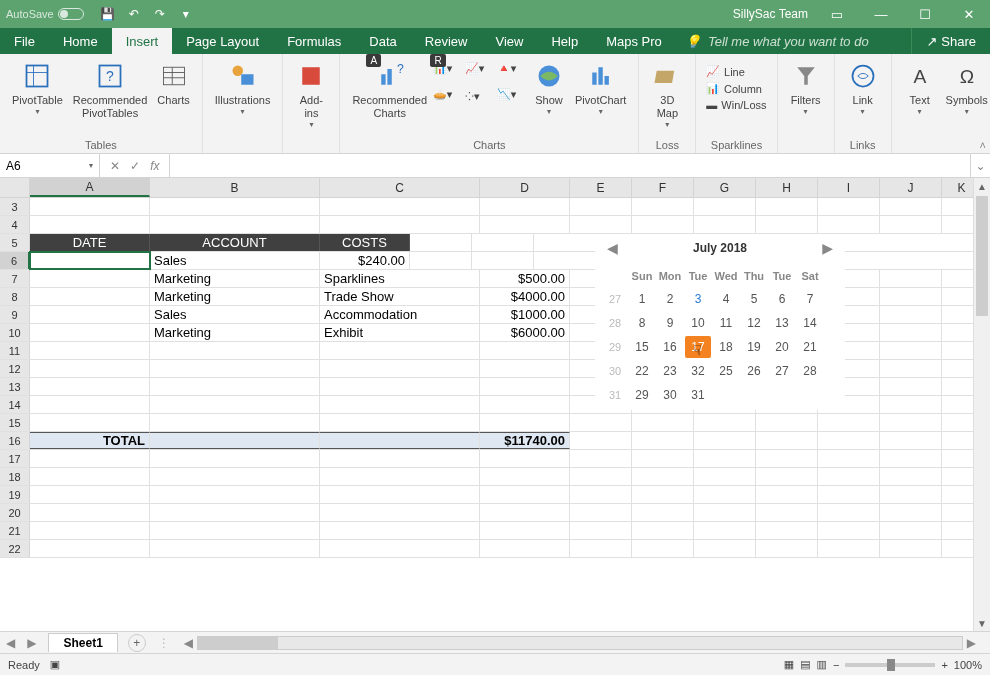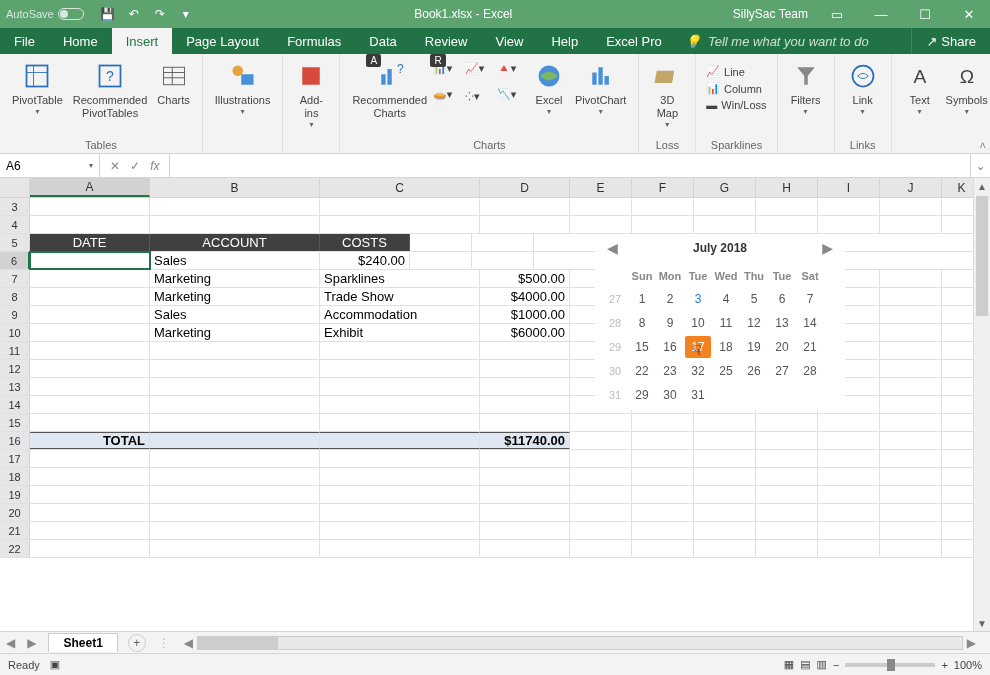--- a/index.html
+++ b/index.html
@@ -111,41 +111,40 @@
       <span>AutoSave</span>
       <span class="toggle"></span>
     </div>
     <div class="qat">
       <span class="qat-ico">💾</span>
       <span class="qat-ico">↶</span>
       <span class="qat-ico">↷</span>
       <span class="qat-ico">▾</span>
     </div>
   </div>
-  <div class="center">Book1.xlsx - Excel</div>
   <div class="right">
     <span>SillySac Team</span>
     <span class="winctrl">▭</span>
     <span class="winctrl">—</span>
     <span class="winctrl">☐</span>
     <span class="winctrl">✕</span>
   </div>
 </div>
 
 <div class="tabs">
   <div class="tab file">File</div>
   <div class="tab">Home</div>
   <div class="tab active">Insert</div>
   <div class="tab">Page Layout</div>
   <div class="tab">Formulas</div>
   <div class="tab">Data</div>
   <div class="tab">Review</div>
   <div class="tab">View</div>
   <div class="tab">Help</div>
-  <div class="tab">Excel Pro</div>
+  <div class="tab">Maps Pro</div>
   <div class="tell">
     <span>💡</span>
     <span>Tell me what you want to do</span>
   </div>
   <div class="share">
     <span>↗</span>
     <span>Share</span>
   </div>
 </div>
 
@@ -243,21 +242,21 @@
         <span>⁘▾</span>
         <span>📉▾</span>
       </div>
       <div class="rbtn narrow">
         <div class="ico">
             <svg viewBox="0 0 32 32">
               <circle cx="16" cy="16" r="12" fill="#4a90d9"></circle>
               <path d="M6 16 Q16 6 26 16 Q16 26 6 16" fill="#7ab864"></path>
             </svg>
           </div>
-        <div class="txt">Excel</div>
+        <div class="txt">Show</div>
           <span class="drop">▾</span>
       </div>
       <div class="rbtn">
         <div class="ico">
             <svg viewBox="0 0 32 32">
               <rect x="6" y="12" width="5" height="14" fill="#4a90d9"></rect>
               <rect x="13" y="6" width="5" height="20" fill="#4a90d9"></rect>
               <rect x="20" y="16" width="5" height="10" fill="#4a90d9"></rect>
             </svg>
           </div>

